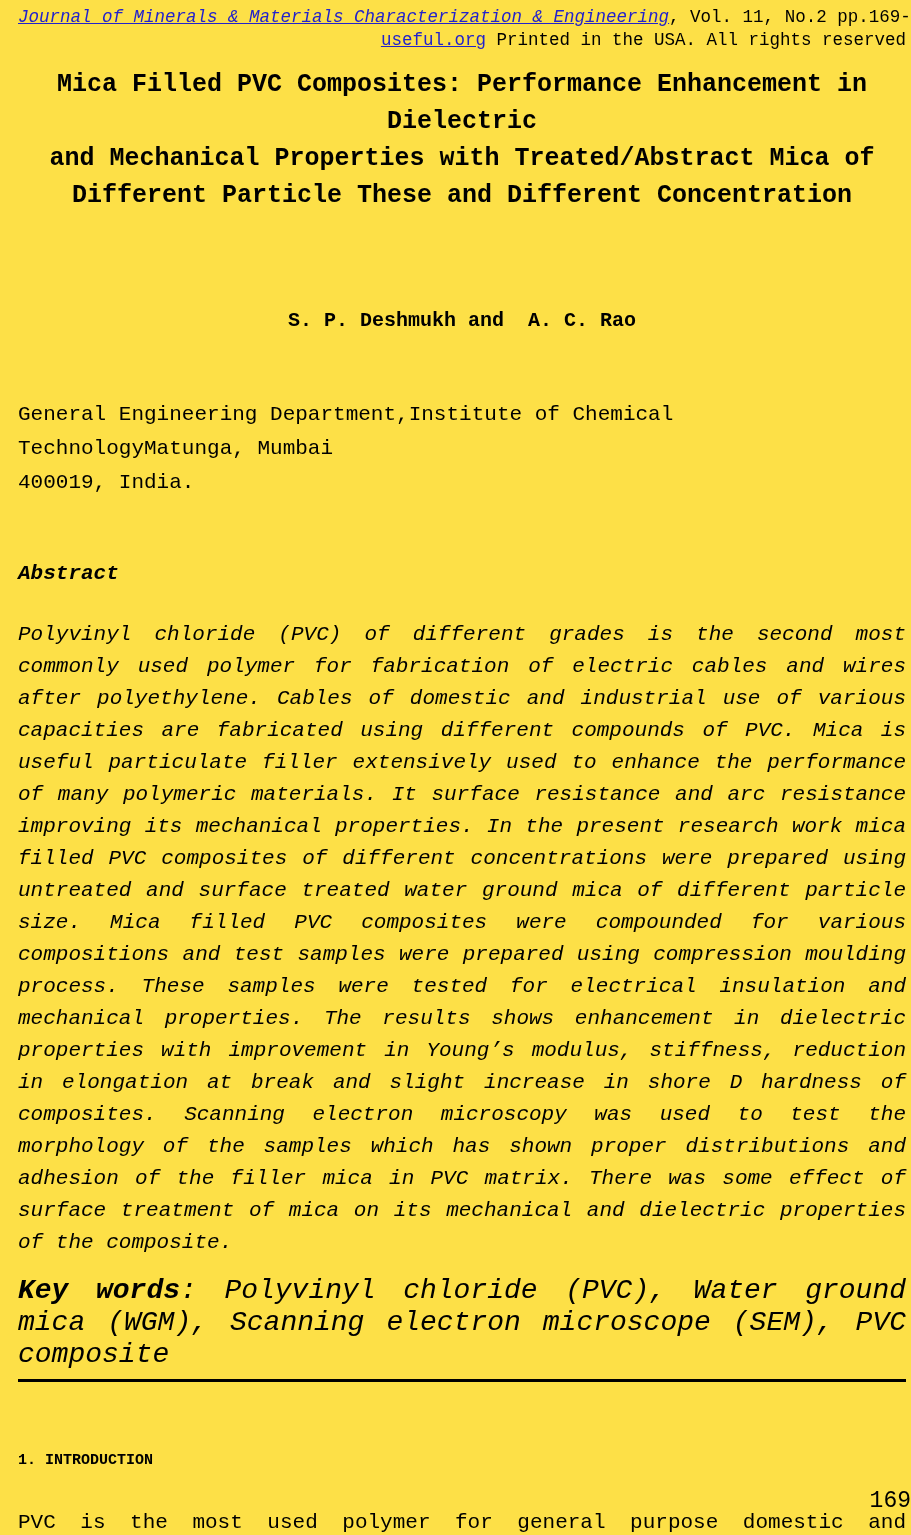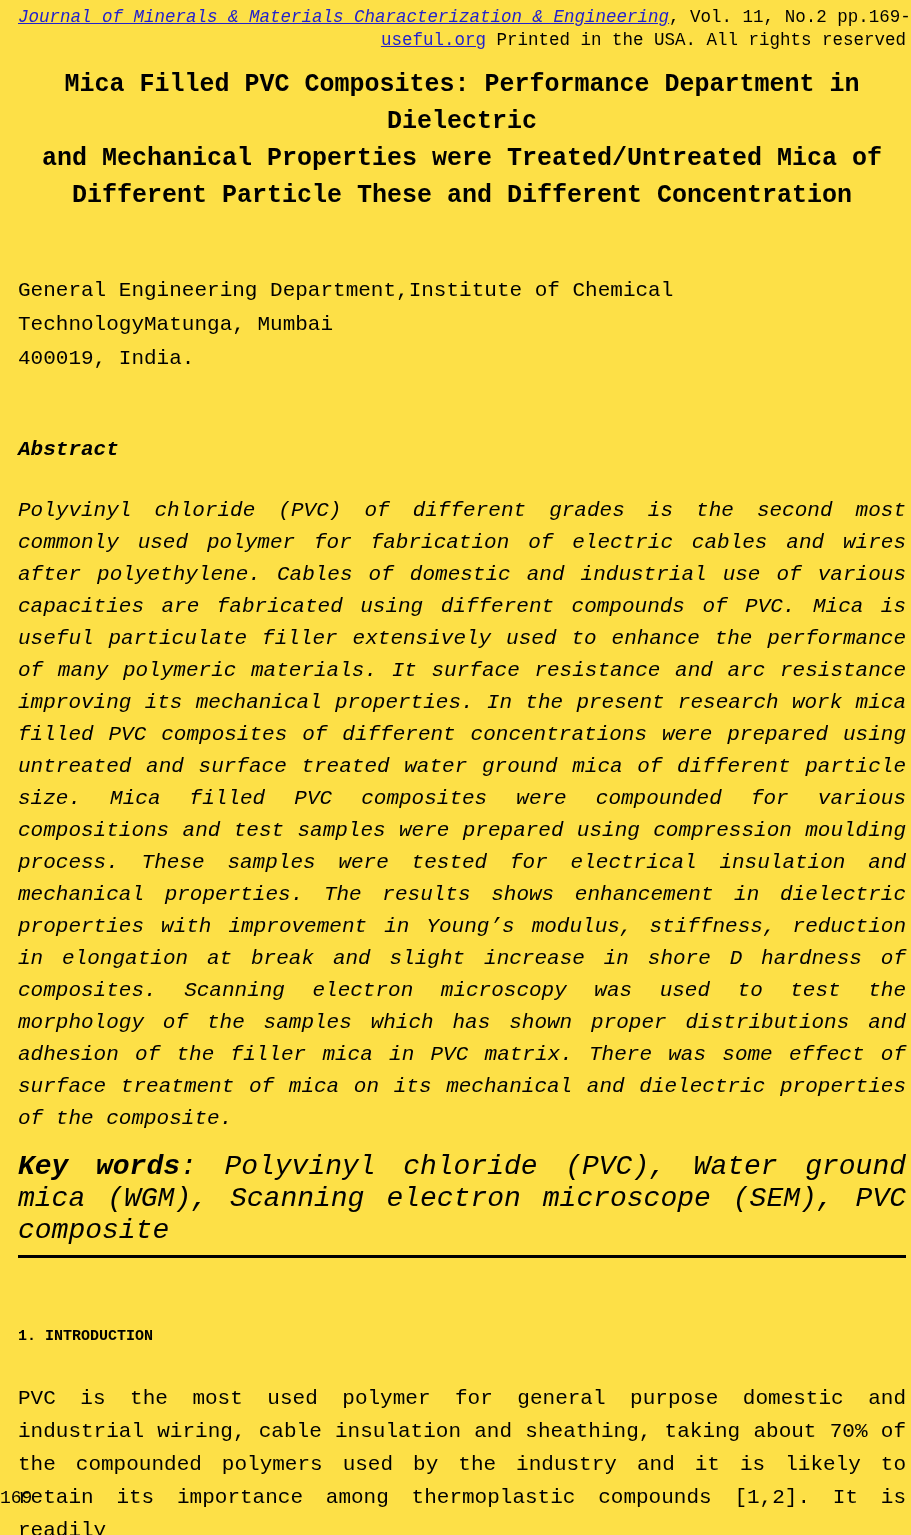--- a/index.html
+++ b/index.html
@@ -81,40 +81,41 @@
     margin: 28px 0 0 0;
     font-size: 21px;
     line-height: 33px;
     text-align: justify;
   }
 
   .page-footer {
     position: absolute;
     left: 0; right: 0;
     top: 1488px;
-    text-align: left;
-    font-size: 18px;
+    text-align: right;
+    font-size: 23px;
   }
 </style>
 </head>
 <body>
 
 <div class="page">
 
   <header class="doc-header">
     <div class="header-line"><a href="#" class="link italic">Journal of Minerals &amp; Materials Characterization &amp; Engineering</a><span>, Vol. 11, No.2 pp.169-181, 2012</span></div>
     <div class="header-line"><a href="#" class="link">useful.org</a><span> Printed in the USA. All rights reserved</span></div>
   </header>
 
   <h1 class="title">
-    <span class="title-line">Mica Filled PVC Composites: Performance Department in Dielectric</span>
-    <span class="title-line">and Mechanical Properties were Treated/Untreated Mica of</span>
+    <span class="title-line">Mica Filled PVC Composites: Performance Enhancement in Dielectric</span>
+    <span class="title-line">and Mechanical Properties with Treated/Abstract Mica of</span>
     <span class="title-line">Different Particle These and Different Concentration</span>
   </h1>
 
+  <p class="authors">S. P. Deshmukh and  A. C. Rao</p>
 
   <p class="affiliation">General Engineering Department,Institute of Chemical TechnologyMatunga, Mumbai
 400019, India.</p>
 
 
   <h2 class="abstract-heading">Abstract</h2>
 
   <p class="abstract-body">Polyvinyl chloride (PVC) of different grades is the second most commonly used polymer for fabrication of electric cables and wires after polyethylene. Cables of domestic and industrial use of various capacities are fabricated using different compounds of PVC. Mica is useful particulate filler extensively used to enhance the performance of many polymeric materials. It surface resistance and arc resistance improving its mechanical properties. In the present research work mica filled PVC composites of different concentrations were prepared using untreated and surface treated water ground mica of different particle size. Mica filled PVC composites were compounded for various compositions and test samples were prepared using compression moulding process. These samples were tested for electrical insulation and mechanical properties. The results shows enhancement in dielectric properties with improvement in Young’s modulus, stiffness, reduction in elongation at break and slight increase in shore D hardness of composites. Scanning electron microscopy was used to test the morphology of the samples which has shown proper distributions and adhesion of the filler mica in PVC matrix. There was some effect of surface treatment of mica on its mechanical and dielectric properties of the composite.</p>
 
   <p class="keywords"><span class="kw-label">Key words</span><span class="kw-text">: Polyvinyl chloride (PVC), Water ground mica (WGM), Scanning electron microscope (SEM), PVC composite</span></p>

